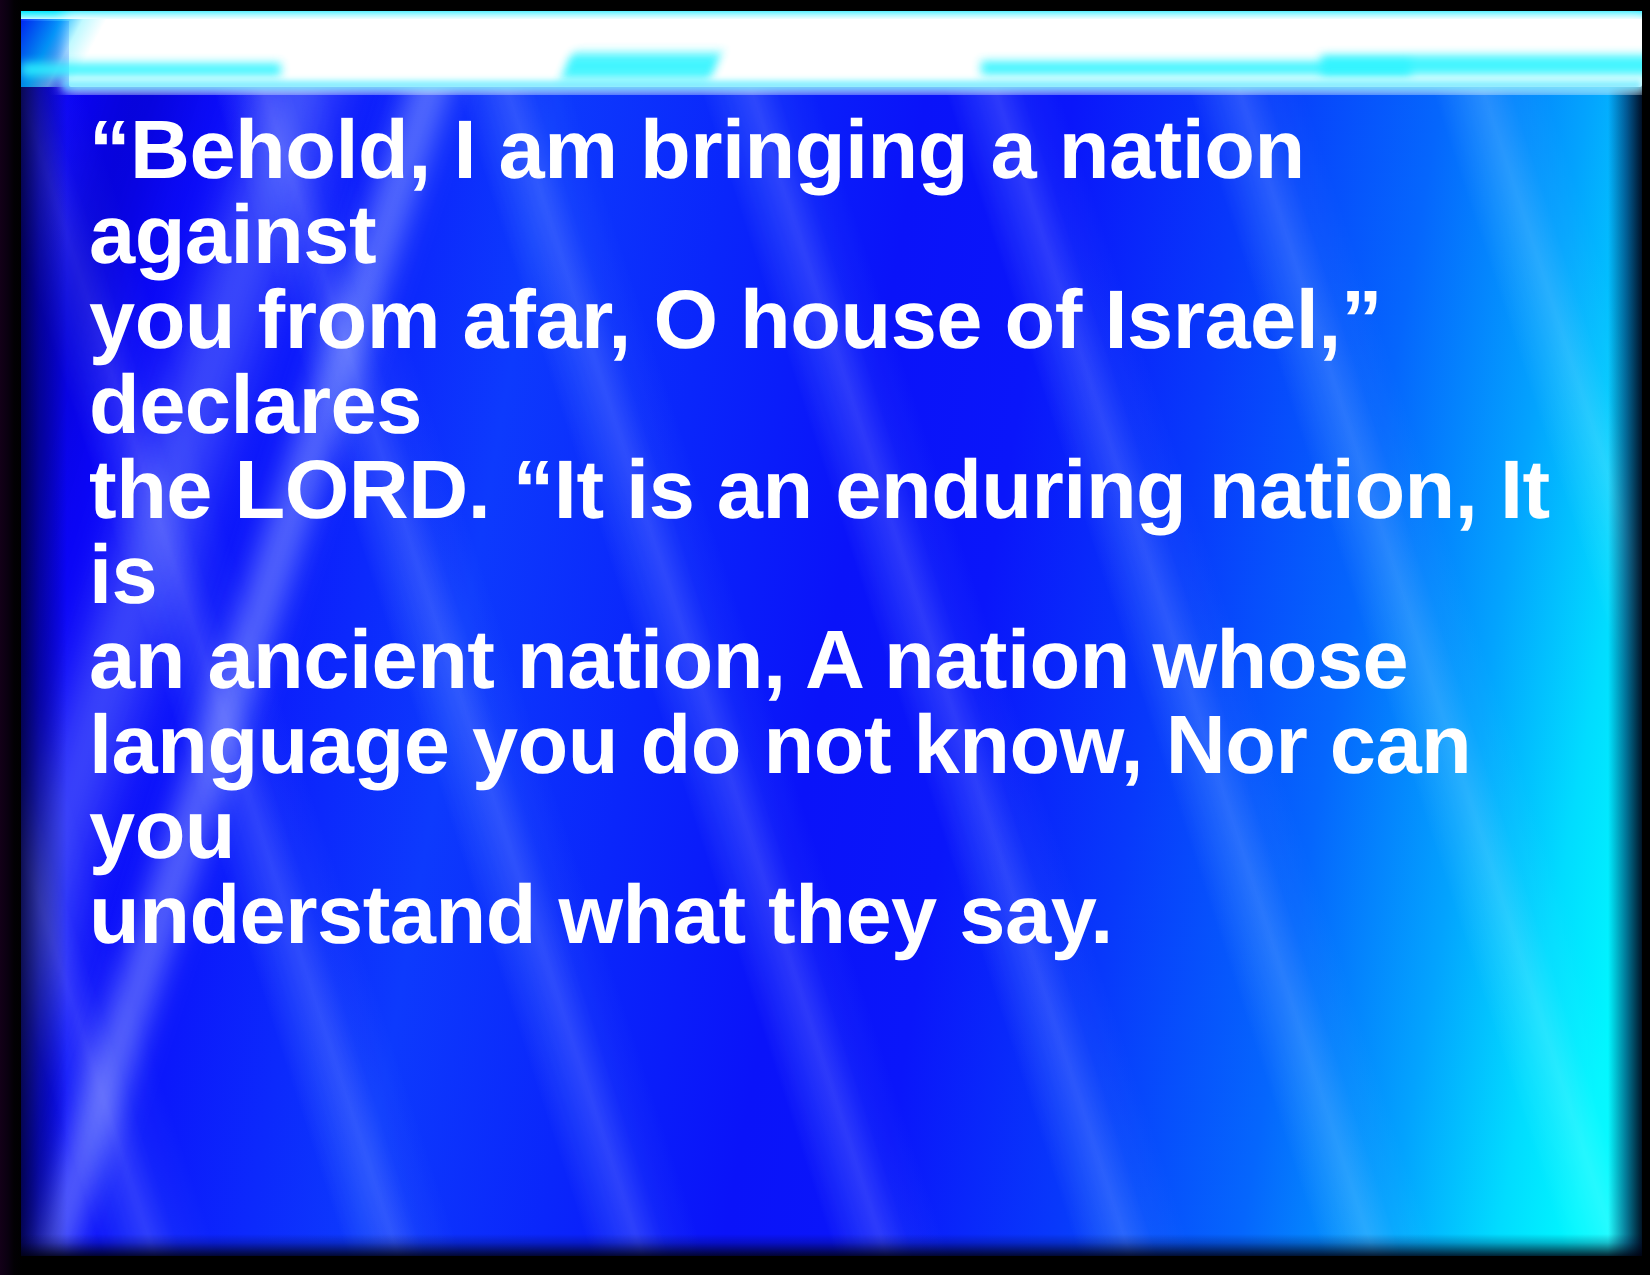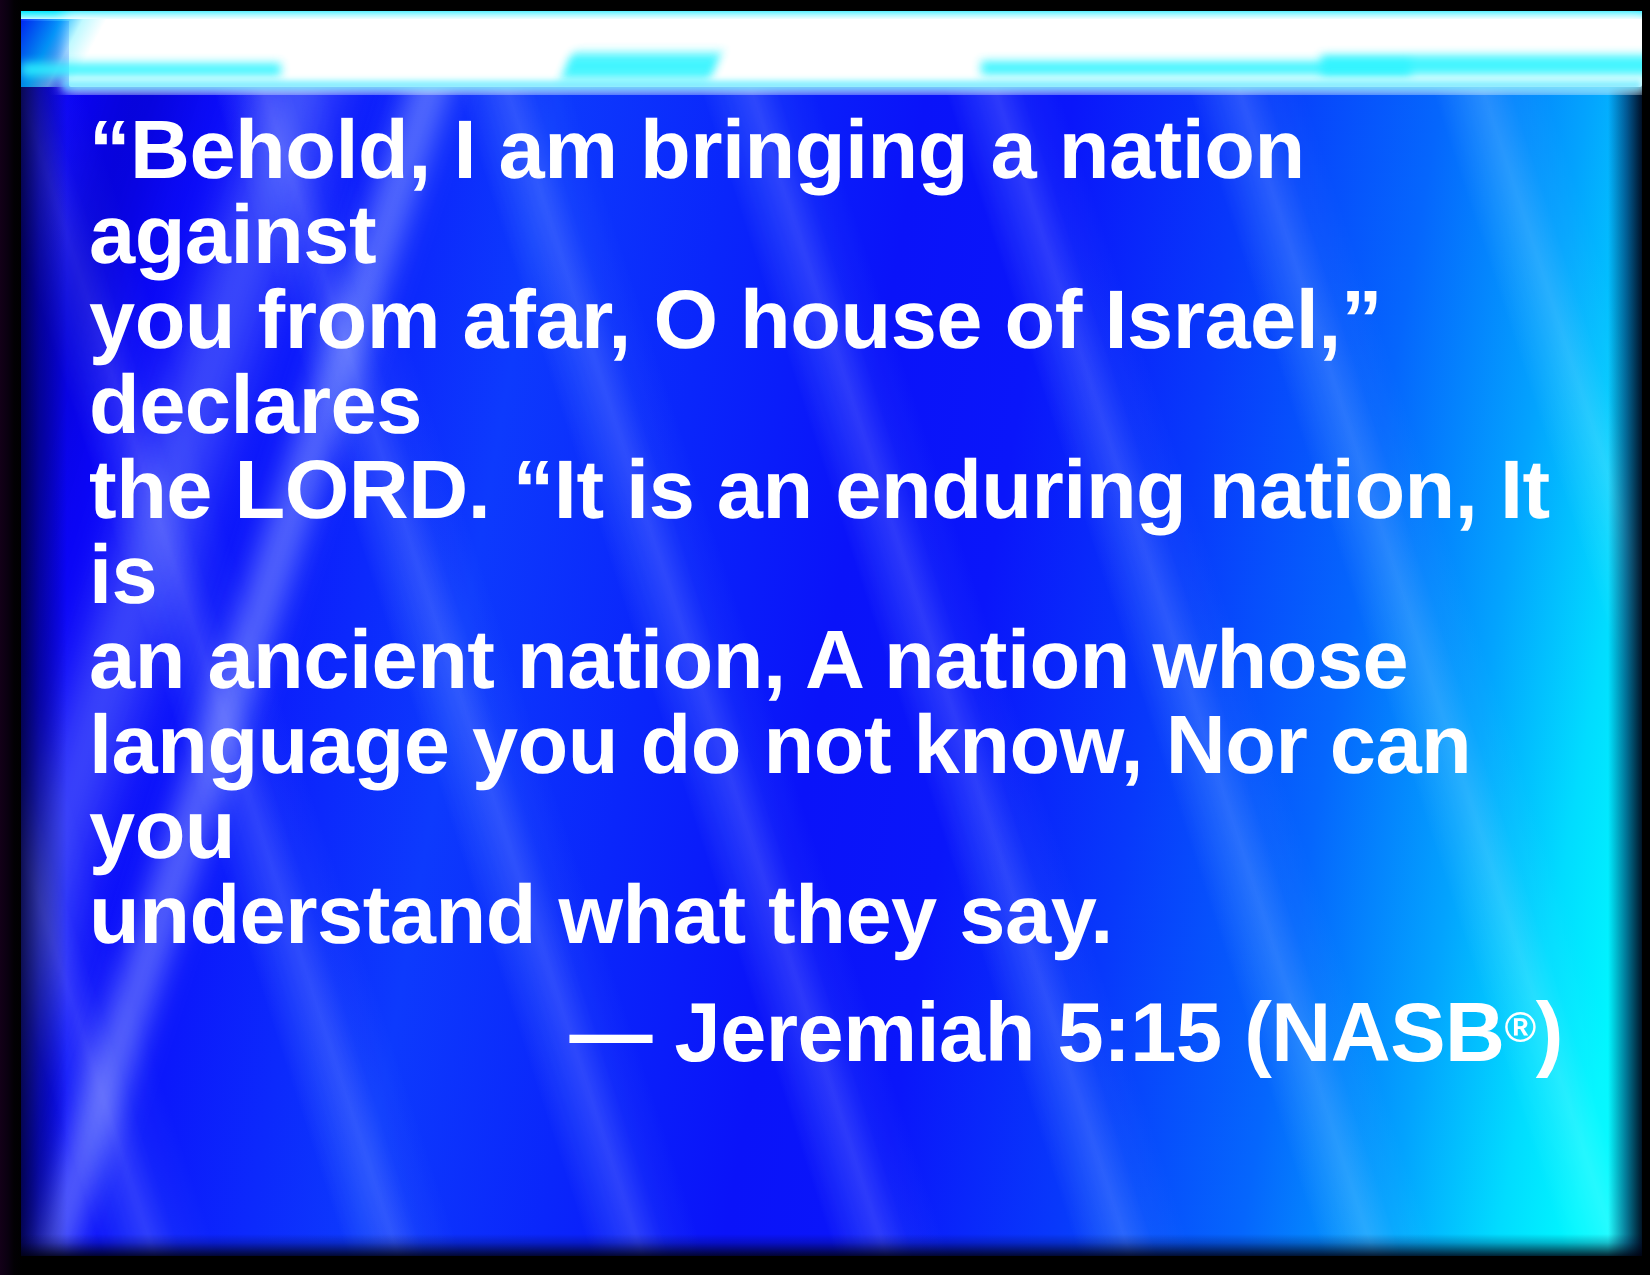--- a/index.html
+++ b/index.html
@@ -284,17 +284,16 @@
       <div class="header-underglow"></div>
     </div>
 
     <div class="verse-block">
       <p class="verse-text" style="font-size: 83px; line-height: 85px;">“Behold, I am bringing a nation against
 you from afar, O house of Israel,” declares
 the LORD. “It is an enduring nation, It is
 an ancient nation, A nation whose
 language you do not know, Nor can you
 understand what they say.</p>
-      <p class="attribution" style="font-size: 83px; line-height: 88px;">— Jeremiah 5:15 (NASB<span class="reg-mark">®</span>)</p>
     </div>
 
   </div>
 </div>
 
 </body></html>

